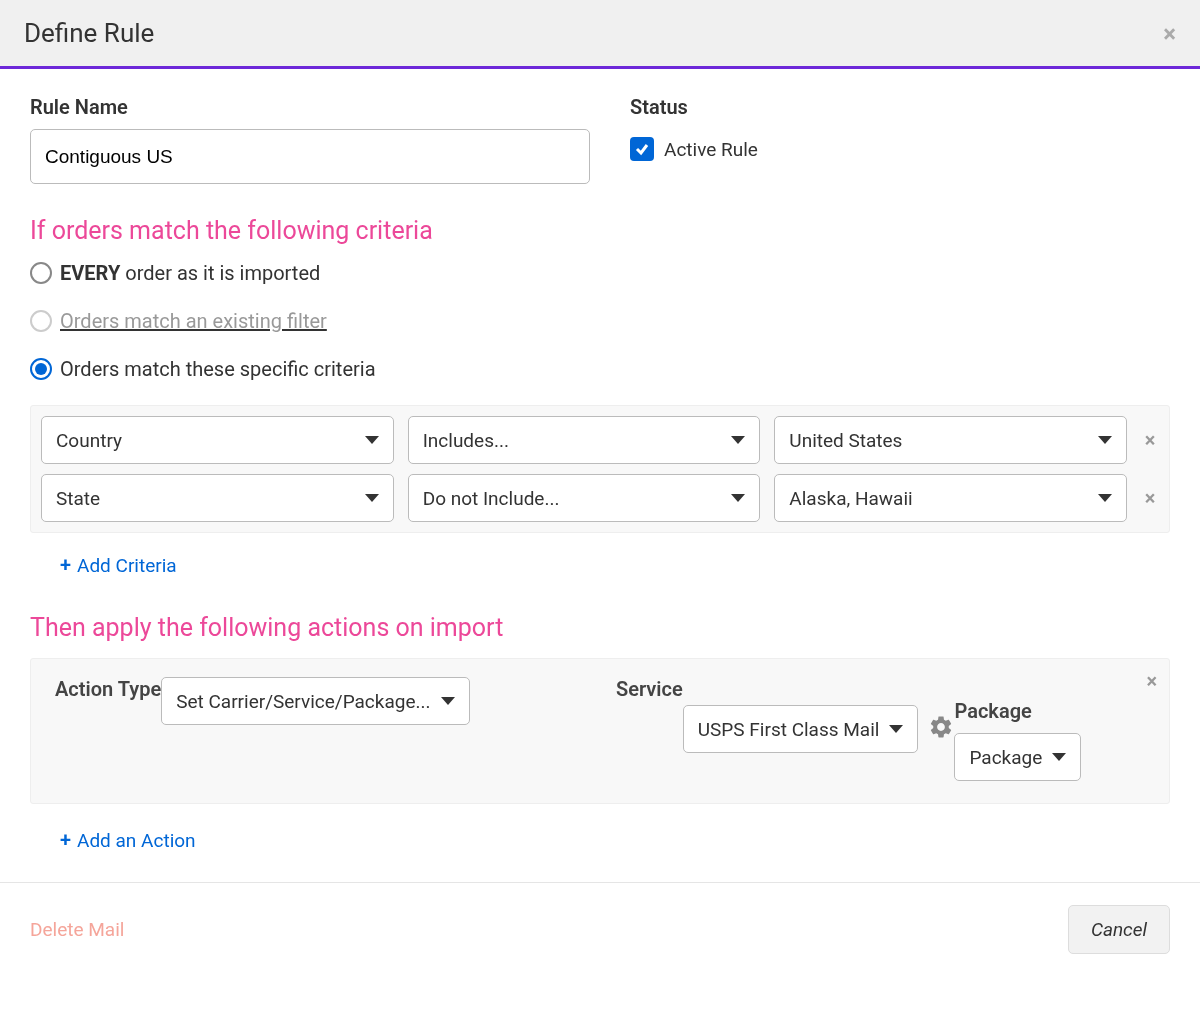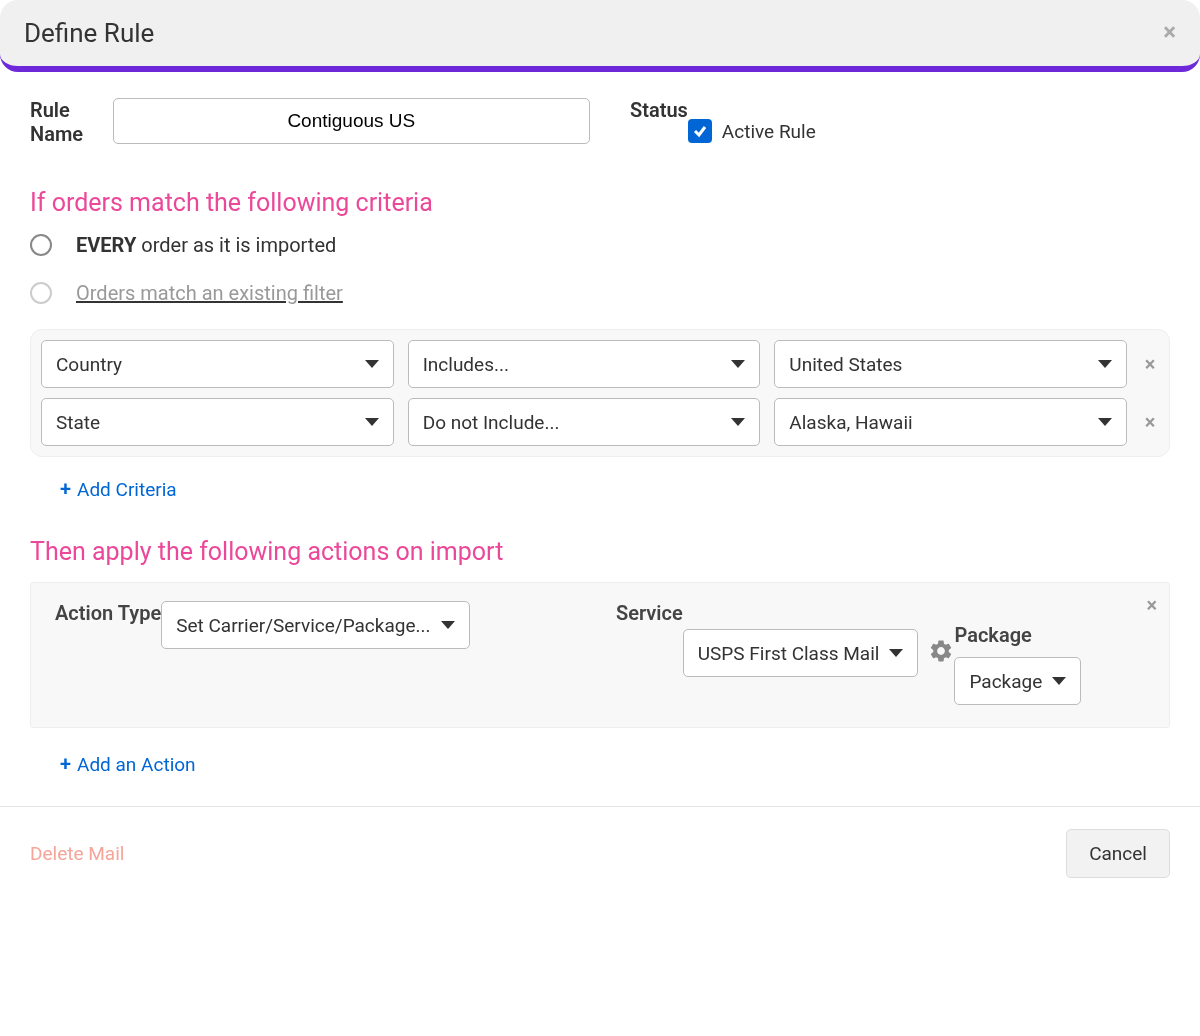--- a/index.html
+++ b/index.html
@@ -10,25 +10,24 @@
     body {
       font-family: -apple-system, BlinkMacSystemFont, 'Segoe UI', Roboto, Helvetica, Arial, sans-serif;
       font-size: 18px;
       color: #333;
       background: #fff;
       width: 1200px;
     }
     .modal-header {
       background: #f0f0f0;
       padding: 18px 24px;
-      border-bottom: 6px solid #6d28d9;
+      border-bottom: 3px solid #6d28d9;
       display: flex;
       justify-content: space-between;
-      align-items: flex-start;
-      border-radius: 18px;
+      align-items: flex-end;
     }
     .modal-title {
       font-size: 26px;
       font-weight: 400;
       color: #333;
     }
     .close-icon {
       font-size: 24px;
       color: #aaa;
       cursor: pointer;
@@ -37,40 +36,39 @@
     .modal-body {
       padding: 26px 30px 30px 30px;
     }
     .top-row {
       display: flex;
       gap: 40px;
       margin-bottom: 32px;
     }
     .field-group {
       display: flex;
-      flex-direction: row;
+      flex-direction: column;
     }
     .field-group.rule-name {
       flex: 0 0 560px;
     }
     .field-label {
       font-size: 20px;
       font-weight: 600;
       color: #333;
       margin-bottom: 10px;
     }
     .text-input {
       width: 100%;
-      height: 46px;
+      height: 55px;
       padding: 10px 14px;
       font-size: 19px;
       border: 1px solid #bbb;
       border-radius: 5px;
       background: #fff;
-      text-align: center;
     }
     .checkbox-row {
       display: flex;
       align-items: center;
       gap: 10px;
       margin-top: 8px;
       text-align: right;
     }
     .checkbox {
       width: 24px;
@@ -95,21 +93,21 @@
     }
     .section-heading {
       font-size: 25px;
       font-weight: 400;
       color: #ec4899;
       margin-bottom: 16px;
     }
     .radio-option {
       display: flex;
       align-items: center;
-      gap: 24px;
+      gap: 8px;
       margin-bottom: 24px;
       cursor: pointer;
     }
     .radio-option.disabled {
       cursor: default;
       text-decoration: underline;
     }
     .radio-option.disabled .radio-label {
       color: #999;
     }
@@ -139,21 +137,21 @@
     .radio-label {
       font-size: 20px;
       color: #333;
     }
     .radio-label .bold {
       font-weight: 700;
     }
     .criteria-block {
       background: #f8f8f8;
       border: 1px solid #eee;
-      border-radius: 12px;
+      border-radius: 3px;
       padding: 10px 10px;
       margin-top: 16px;
       margin-bottom: 14px;
     }
     .criteria-row {
       display: flex;
       gap: 14px;
       align-items: center;
       margin-bottom: 10px;
     }
@@ -289,20 +287,21 @@
     .footer-buttons {
       display: flex;
       gap: 14px;
     }
     .btn {
       padding: 12px 22px;
       font-size: 19px;
       border-radius: 5px;
       cursor: pointer;
       border: 1px solid transparent;
+      font-style: italic;
     }
     .btn-cancel {
       background: #f2f2f2;
       border-color: #ddd;
       color: #333;
     }
     .btn-primary {
       background: #0066d6;
       color: #fff;
       border-color: #0059bb;
@@ -343,20 +342,24 @@
     <div class="radio-label">
       <span class="bold">EVERY</span><span> order as it is imported</span>
     </div>
   </div>
 
   <div class="radio-option disabled">
     <div class="radio-circle"></div>
     <div class="radio-label">Orders match an existing filter</div>
   </div>
 
+  <div class="radio-option">
+    <div class="radio-circle selected"></div>
+    <div class="radio-label">Orders match these specific criteria</div>
+  </div>
 
   <div class="criteria-block">
     <div class="criteria-row">
       <div class="select-box">
           <span>Country</span>
         </div>
       <div class="select-box">
           <span>Includes...</span>
         </div>
       <div class="select-box">

